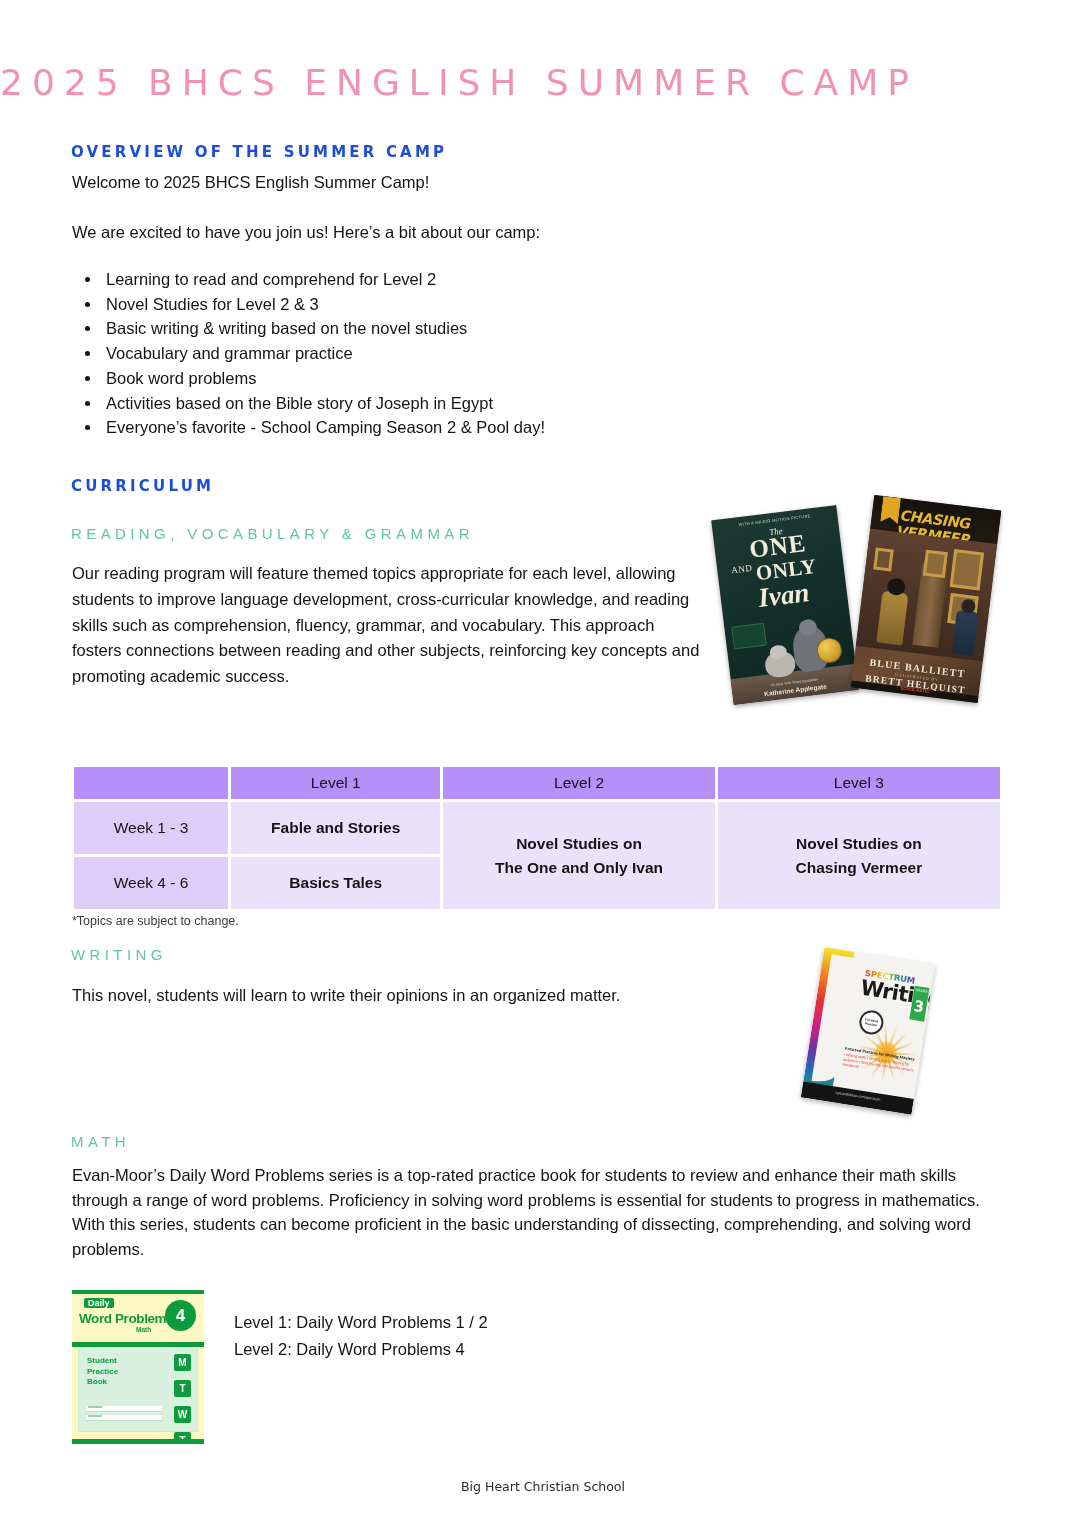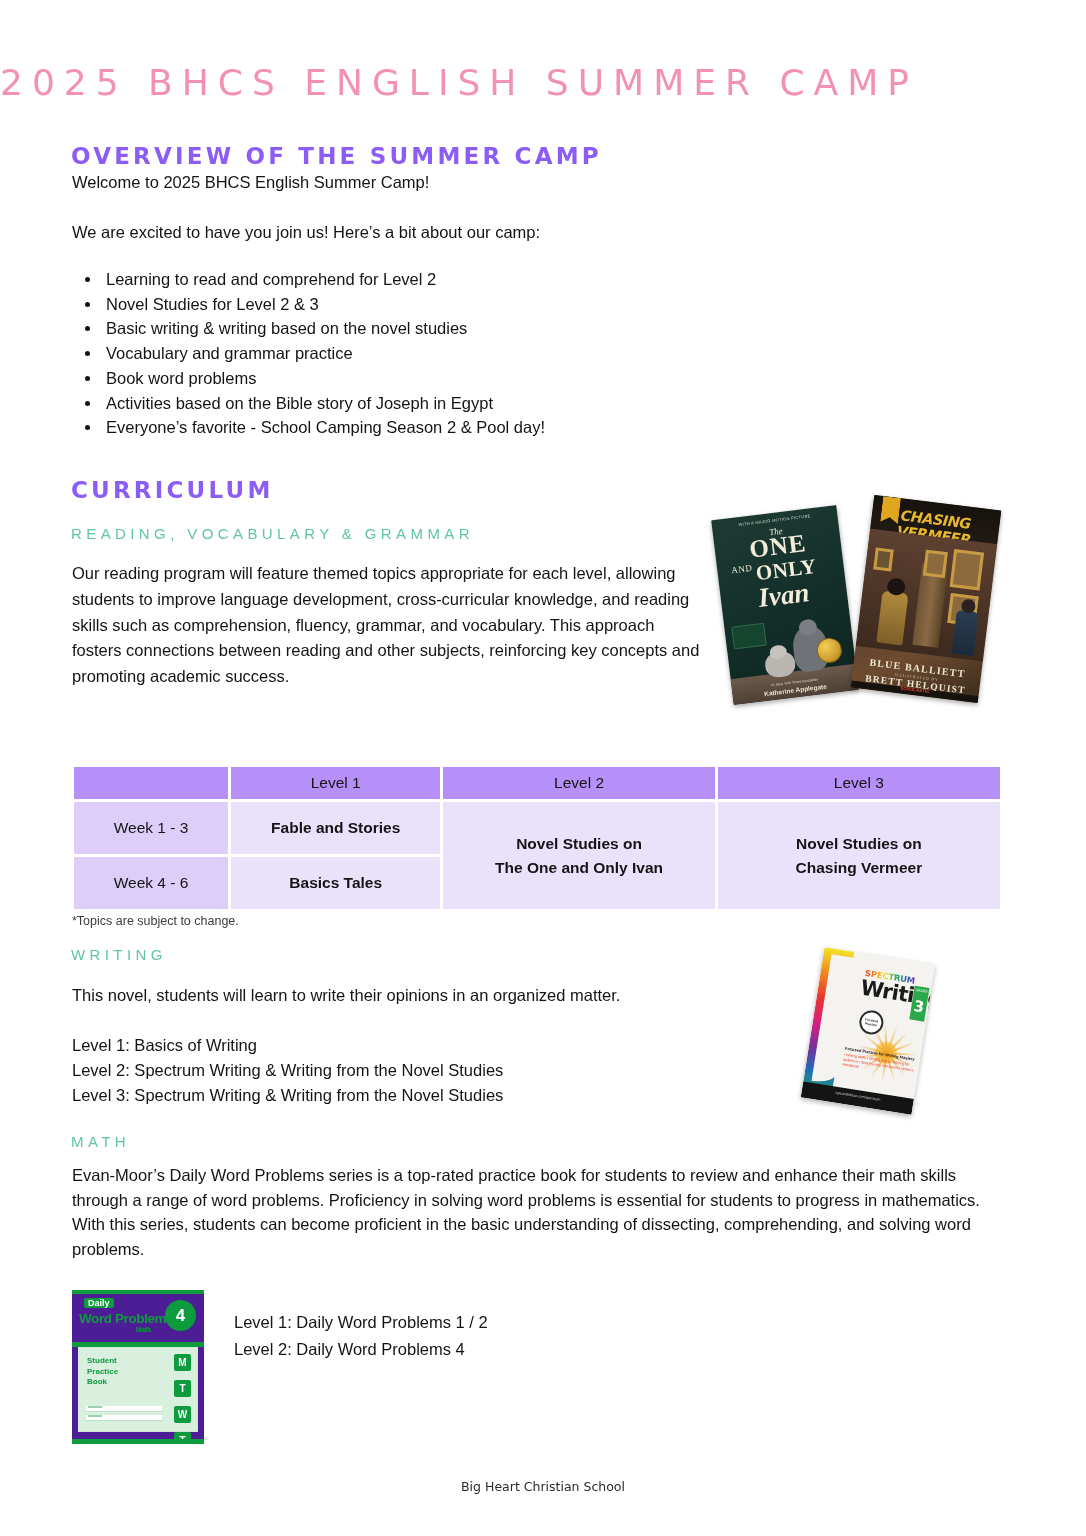--- a/index.html
+++ b/index.html
@@ -29,22 +29,22 @@
     font-size: 36px;
     font-weight: 400;
     letter-spacing: 9px;
     font-family: "DejaVu Sans", sans-serif;
   }
 
   
   .sec-head {
     position: absolute;
     left: 71px;
-    color: #8b5cf6;
-    font-size: 23px;
+    color: #1d4ed8;
+    font-size: 15px;
     font-weight: 700;
     letter-spacing: 3.2px;
     font-family: "DejaVu Sans", sans-serif;
   }
   #h-overview { top: 143px; }
   #h-curriculum { top: 477px; }
 
   .sub-head {
     position: absolute;
     left: 71px;
@@ -420,21 +420,21 @@
     font-family:"Liberation Sans",sans-serif;
   }
 
   
   .book-dwp {
     position: absolute;
     top: 1288px;
     left: 70px;
     width: 136px;
     height: 158px;
-    background: #4c1d95;
+    background: #fef9c3;
     border: 2px solid #ffffff;
     overflow: hidden;
   }
   .dwp-topbar {
     position:absolute; top:0; left:0; width:100%; height:4px; background:#0d9b3e;
   }
   .dwp-head { position:absolute; top:8px; left:6px; right:6px; height:42px; }
   .dwp-daily {
     position:absolute; top:0; left:6px;
     background:#0d9b3e; color:#fff; font-size:9px; font-weight:700;
@@ -578,25 +578,20 @@
       <td class="topic">Basics Tales</td>
     </tr>
   </tbody>
     </table>
 
   <div class="table-note">*Topics are subject to change.</div>
 
   <div class="sub-head" id="h-writing">WRITING</div>
   <div class="body-text" id="p-writing-intro">This novel, students will learn to write their opinions in an organized matter.</div>
 
-  <div class="level-lines" id="writing-levels">
-    <div>Level 1: Basics of Writing</div>
-    <div>Level 2: Spectrum Writing &amp; Writing from the Novel Studies</div>
-    <div>Level 3: Spectrum Writing &amp; Writing from the Novel Studies</div>
-  </div>
 
   <div class="book-spectrum">
     <div class="spec-rainbow"></div>
     <div class="spec-sun">
       <div class="spec-ray" style="transform:rotate(0deg)"></div>
       <div class="spec-ray" style="transform:rotate(24deg)"></div>
       <div class="spec-ray" style="transform:rotate(48deg)"></div>
       <div class="spec-ray" style="transform:rotate(72deg)"></div>
       <div class="spec-ray" style="transform:rotate(96deg)"></div>
       <div class="spec-ray" style="transform:rotate(120deg)"></div>

